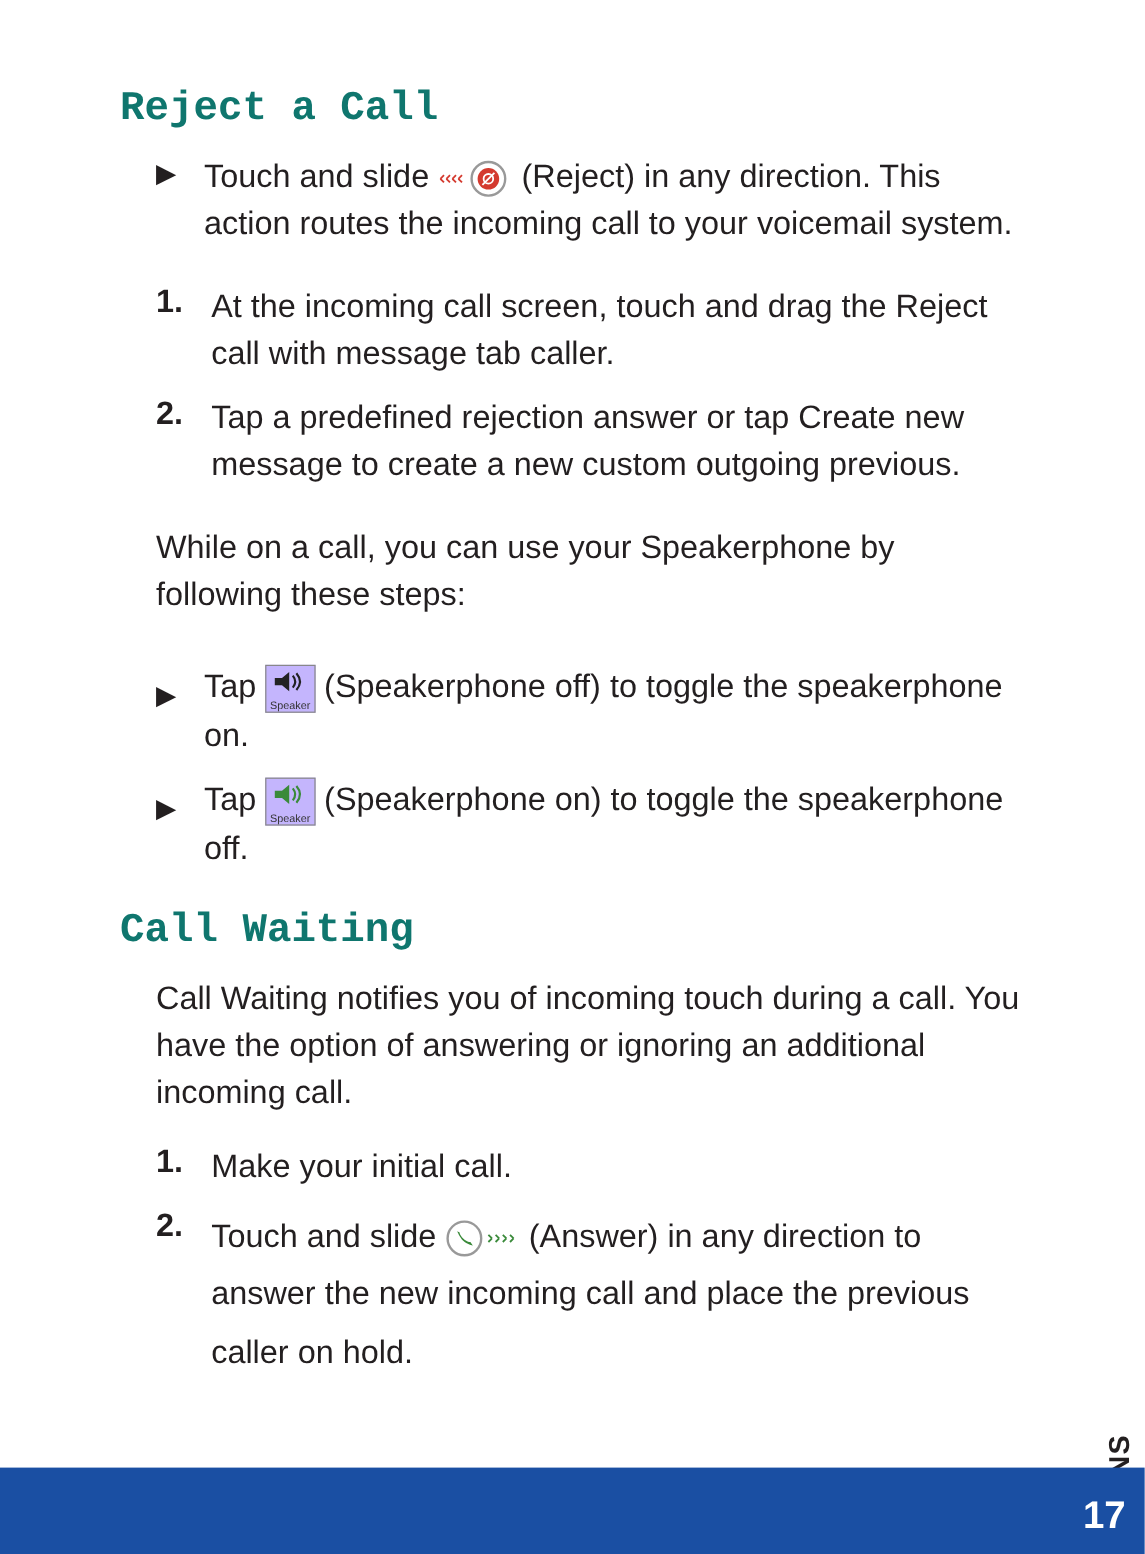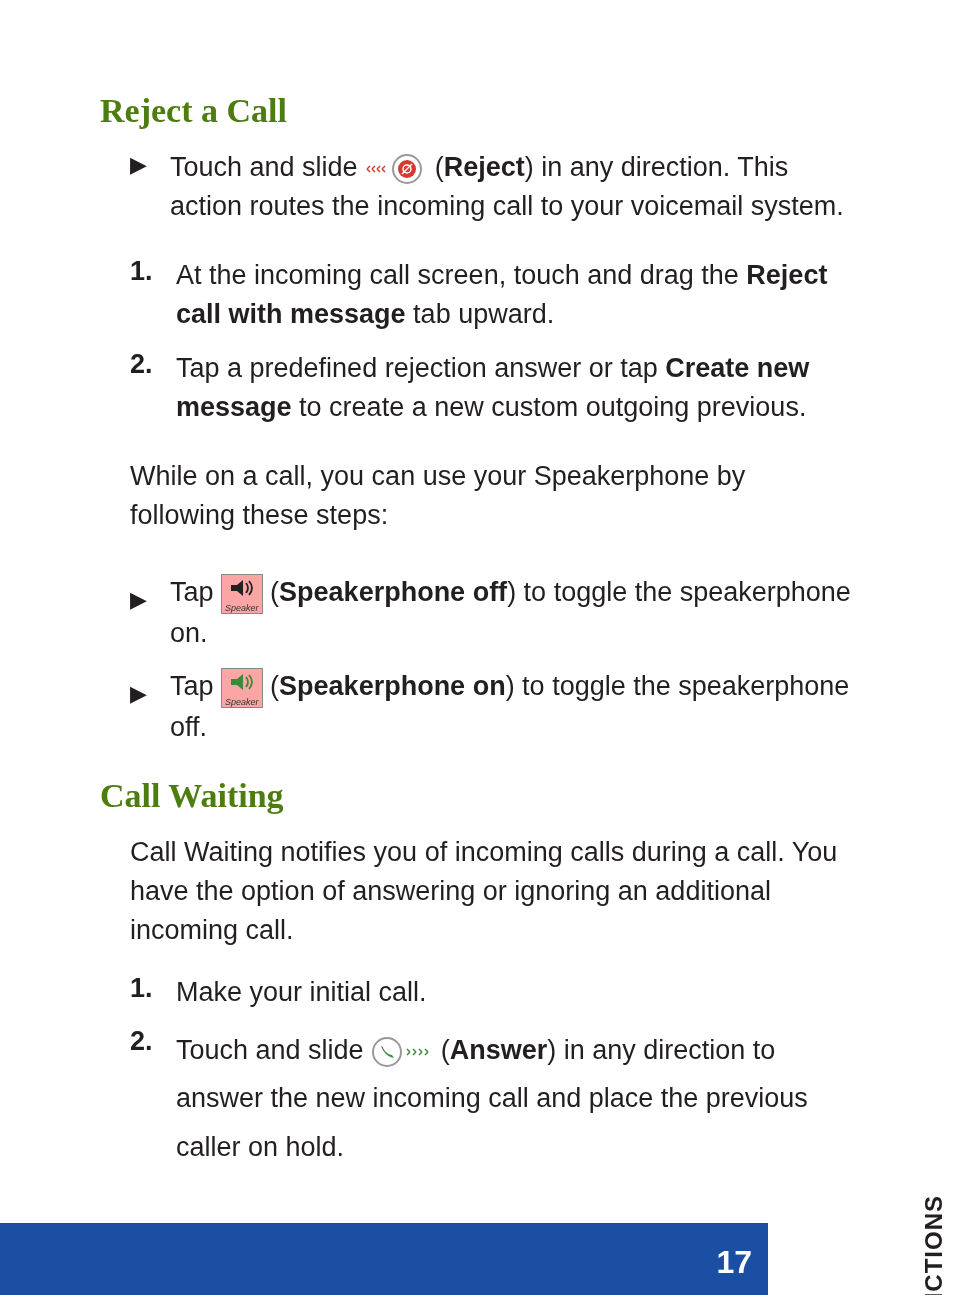--- a/index.html
+++ b/index.html
@@ -1,33 +1,33 @@
 <!DOCTYPE html>
 <html><head>
 <meta charset="utf-8">
 <style>
   * { box-sizing: border-box; margin: 0; padding: 0; }
   html, body { width: 954px; height: 1295px; font-family: Arial, Helvetica, sans-serif; background: #fff; }
   .page { position: relative; width: 954px; height: 1295px; padding: 72px 100px 0 100px; color: #231f20; }
-  h2.section { font-family: Liberation Serif, serif; font-stretch: condensed; font-weight: 700; color: #4d7c0f; font-size: 34px; letter-spacing: 0px; margin-bottom: 18px; margin-top: 20px; }
+  h2.section { font-family: Liberation Mono, monospace; font-stretch: condensed; font-weight: 700; color: #0f766e; font-size: 34px; letter-spacing: 0px; margin-bottom: 18px; }
   .block { margin-bottom: 30px; }
   .body-text { font-family: "Arial Narrow", Arial, sans-serif; font-stretch: condensed; font-size: 27px; line-height: 1.45; color: #231f20; }
   .indent1 { padding-left: 30px; }
   .bullet-row { display: flex; margin-bottom: 14px; }
   .bullet-mark { flex: 0 0 40px; font-size: 22px; padding-top: 4px; }
   .bullet-content { flex: 1; }
   .num-row { display: flex; margin-bottom: 14px; }
   .num-mark { flex: 0 0 46px; font-family: "Arial Narrow", Arial, sans-serif; font-stretch: condensed; font-weight: 700; font-size: 27px; }
-  .footer-bar { position: absolute; left: 0; bottom: 0; width: 768px; height: 72px; background: #1a4fa3; }
+  .footer-bar { position: absolute; left: 0; bottom: 0; width: 954px; height: 72px; background: #1a4fa3; }
   .page-num { position: absolute; right: 16px; bottom: 14px; color: #fff; font-family: "Arial Narrow", Arial, sans-serif; font-stretch: condensed; font-weight: 700; font-size: 32px; }
   .side-label { position: absolute; right: 6px; bottom: 100px; transform: rotate(-90deg); transform-origin: bottom right; font-family: "Arial Narrow", Arial, sans-serif; font-stretch: condensed; font-weight: 700; font-size: 24px; letter-spacing: 1px; color: #231f20; }
   svg.inline-icon { vertical-align: middle; }
-  .speaker-box { display: inline-block; vertical-align: middle; border: 1px solid #888; padding: 2px 3px 0 3px; background: #fca5a5; text-align: center; line-height: 1; font-style: italic; }
+  .speaker-box { display: inline-block; vertical-align: middle; border: 1px solid #888; padding: 2px 3px 0 3px; background: #c4b5fd; text-align: left; line-height: 1; }
   .speaker-caption { font-size: 9px; color: #333; display: block; }
-  b { font-weight: 700; }
+  b { font-weight: 400; }
 </style>
 </head>
 <body>
 
 <div class="page">
 
   <div class="block">
     <h2 class="section">Reject a Call</h2>
     <div class="indent1">
       <div class="bullet-row">
@@ -54,21 +54,21 @@
         </div>
       </div>
     </div>
   </div>
 
   <div class="block">
     <div class="indent1">
       <div class="num-row">
         <div class="num-mark">1.</div>
         <div class="body-text">
-          <span>At the incoming call screen, touch and drag the </span><b>Reject call with message</b><span> tab upward.</span>
+          <span>At the incoming call screen, touch and drag the </span><b>Reject call with message</b><span> tab caller.</span>
         </div>
       </div>
       <div class="num-row">
         <div class="num-mark">2.</div>
         <div class="body-text">
           <span>Tap a predefined rejection answer or tap </span><b>Create new message</b><span> to create a new custom outgoing previous.</span>
         </div>
       </div>
     </div>
   </div>
@@ -107,21 +107,21 @@
           </span>
           (<b>Speakerphone on</b><span>) to toggle the speakerphone off.</span>
         </div>
       </div>
     </div>
   </div>
 
   <div class="block">
     <h2 class="section">Call Waiting</h2>
     <div class="indent1">
-      <p class="body-text" style="margin-bottom:22px">Call Waiting notifies you of incoming calls during a call. You have the option of answering or ignoring an additional incoming call.</p>
+      <p class="body-text" style="margin-bottom:22px">Call Waiting notifies you of incoming touch during a call. You have the option of answering or ignoring an additional incoming call.</p>
 
       <div class="num-row">
         <div class="num-mark">1.</div>
         <div class="body-text">Make your initial call.</div>
       </div>
 
       <div class="num-row">
         <div class="num-mark">2.</div>
         <div class="body-text" style="line-height:1.8">
           <span>Touch and slide </span>

